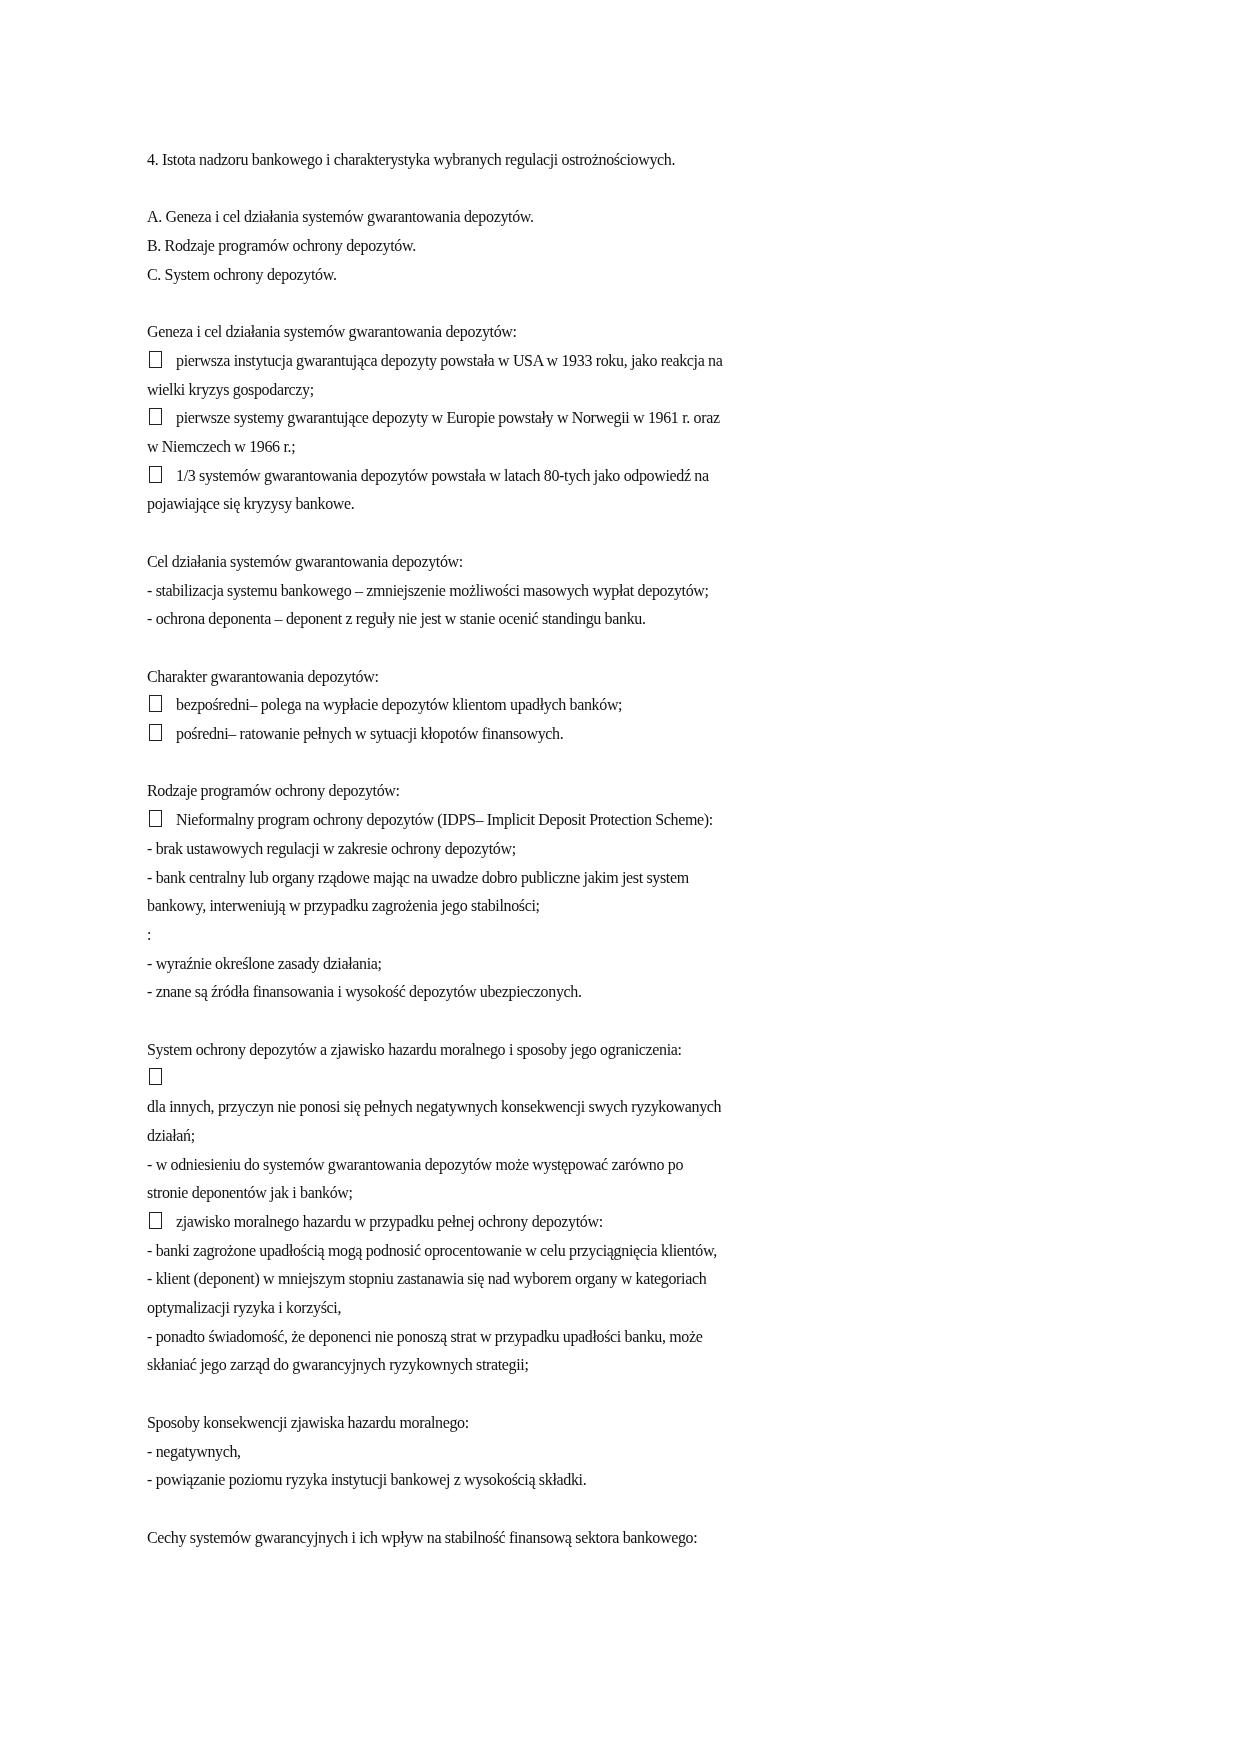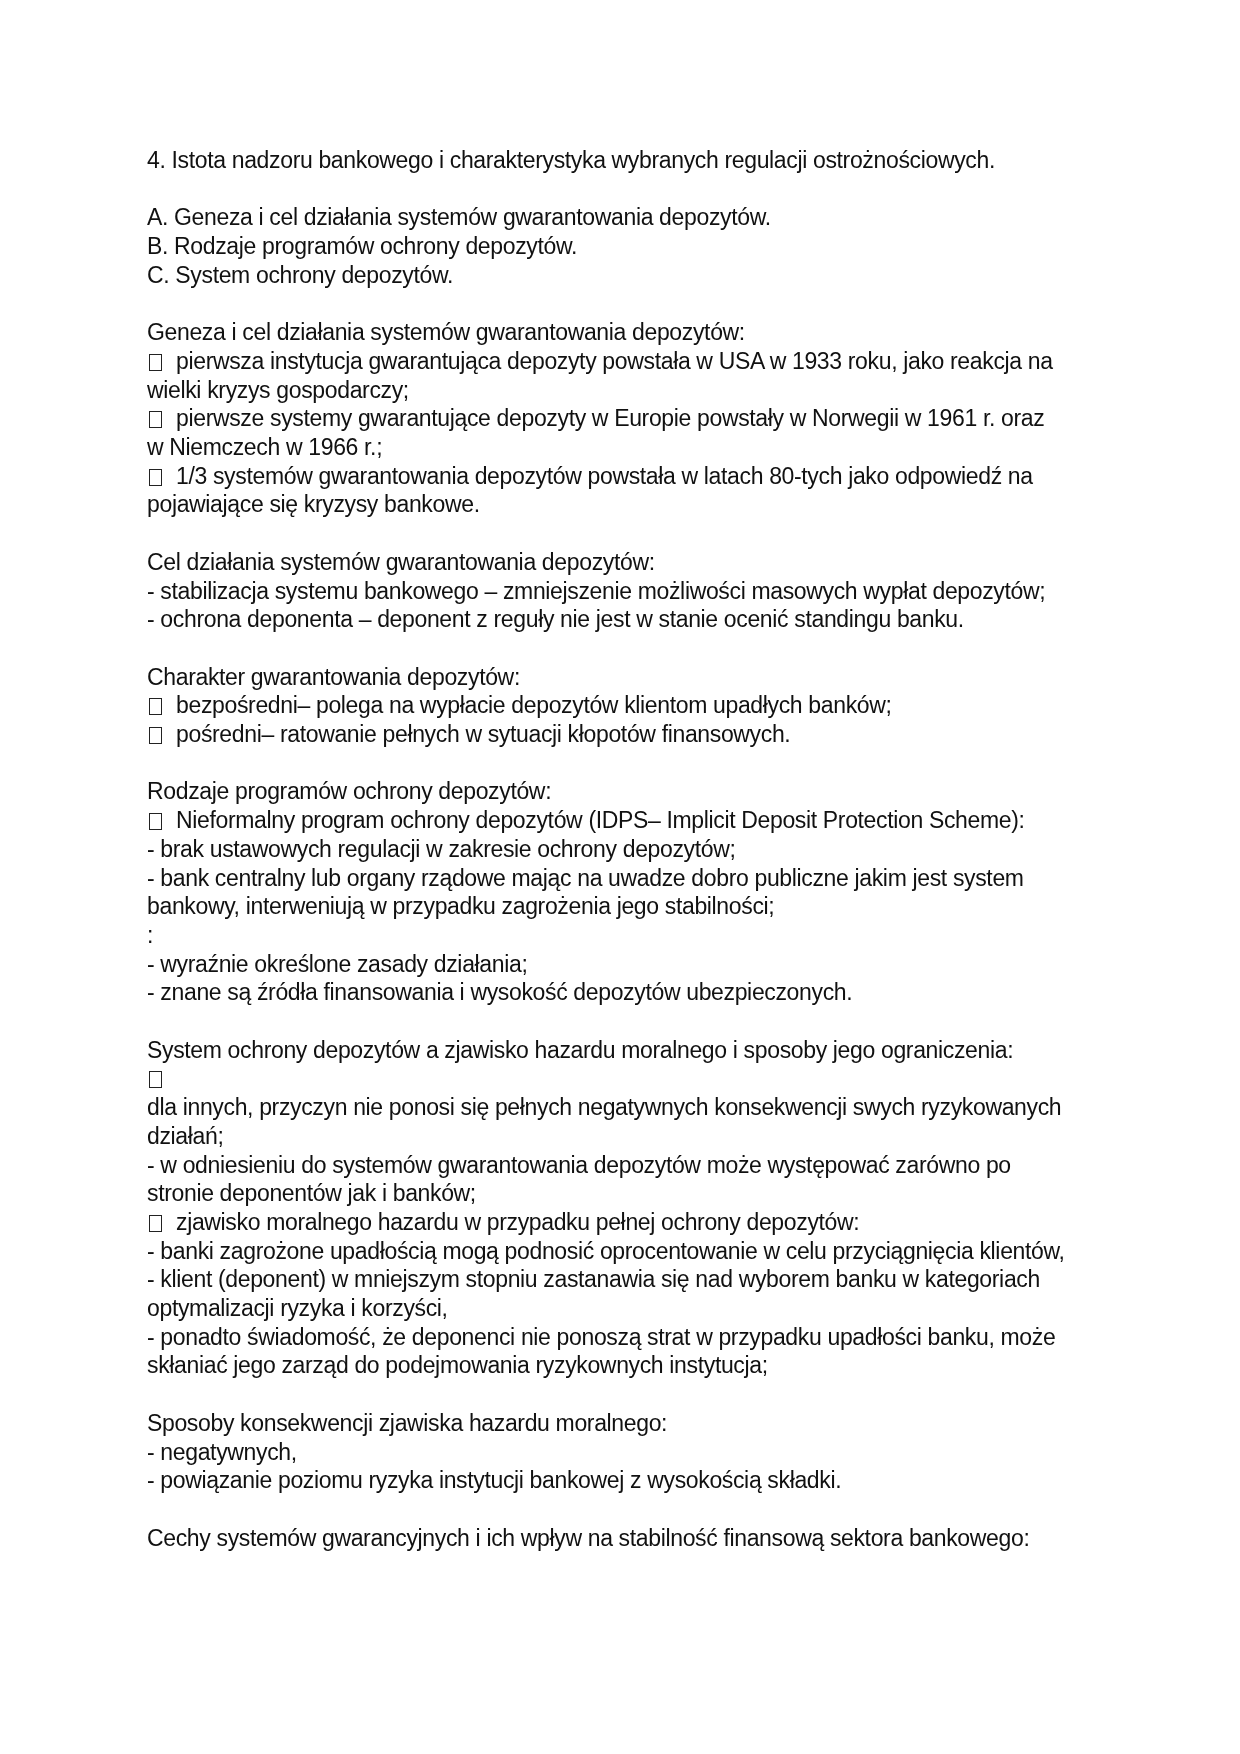--- a/index.html
+++ b/index.html
@@ -1,20 +1,20 @@
 <!DOCTYPE html>
 <html><head>
   <meta charset="utf-8">
   <style>
     html, body { margin: 0; padding: 0; background: #ffffff; }
     body { width: 1240px; height: 1754px; position: relative; overflow: hidden; }
     .page {
       position: absolute; left: 147px; top: 146px; width: 950px;
-      font-family: Liberation Sans, sans-serif;
-      font-size: 23px; line-height: 28.7px; color: #111111;
+      font-family: Liberation Serif, serif;
+      font-size: 16px; line-height: 28.7px; color: #111111;
       letter-spacing: -0.35px;
     }
     .line { white-space: nowrap; }
     .gap { height: 28.7px; }
     .bullet {
       display: inline-block; width: 13px; height: 17px;
       border: 1px solid #222; box-sizing: border-box;
       vertical-align: -2px; margin-right: 14px; margin-left: 2px;
     }
   </style>
@@ -71,24 +71,24 @@
 
   <div>
     <div class="line">System ochrony depozytów a zjawisko hazardu moralnego i sposoby jego ograniczenia:</div>
     <div class="line"><span class="bullet"></span></div>
     <div class="line">dla innych, przyczyn nie ponosi się pełnych negatywnych konsekwencji swych ryzykowanych</div>
     <div class="line">działań;</div>
     <div class="line">- w odniesieniu do systemów gwarantowania depozytów może występować zarówno po</div>
     <div class="line">stronie deponentów jak i banków;</div>
     <div class="line"><span class="bullet"></span><span>zjawisko moralnego hazardu w przypadku pełnej ochrony depozytów:</span></div>
     <div class="line">- banki zagrożone upadłością mogą podnosić oprocentowanie w celu przyciągnięcia klientów,</div>
-    <div class="line">- klient (deponent) w mniejszym stopniu zastanawia się nad wyborem banku w kategoriach</div>
+    <div class="line">- klient (deponent) w mniejszym stopniu zastanawia się nad wyborem organy w kategoriach</div>
     <div class="line">optymalizacji ryzyka i korzyści,</div>
     <div class="line">- ponadto świadomość, że deponenci nie ponoszą strat w przypadku upadłości banku, może</div>
-    <div class="line">skłaniać jego zarząd do podejmowania ryzykownych instytucja;</div>
+    <div class="line">skłaniać jego zarząd do gwarancyjnych ryzykownych strategii;</div>
   </div>
   <div class="gap"></div>
 
   <div>
     <div class="line">Sposoby konsekwencji zjawiska hazardu moralnego:</div>
     <div class="line">- negatywnych,</div>
     <div class="line">- powiązanie poziomu ryzyka instytucji bankowej z wysokością składki.</div>
   </div>
   <div class="gap"></div>
 

